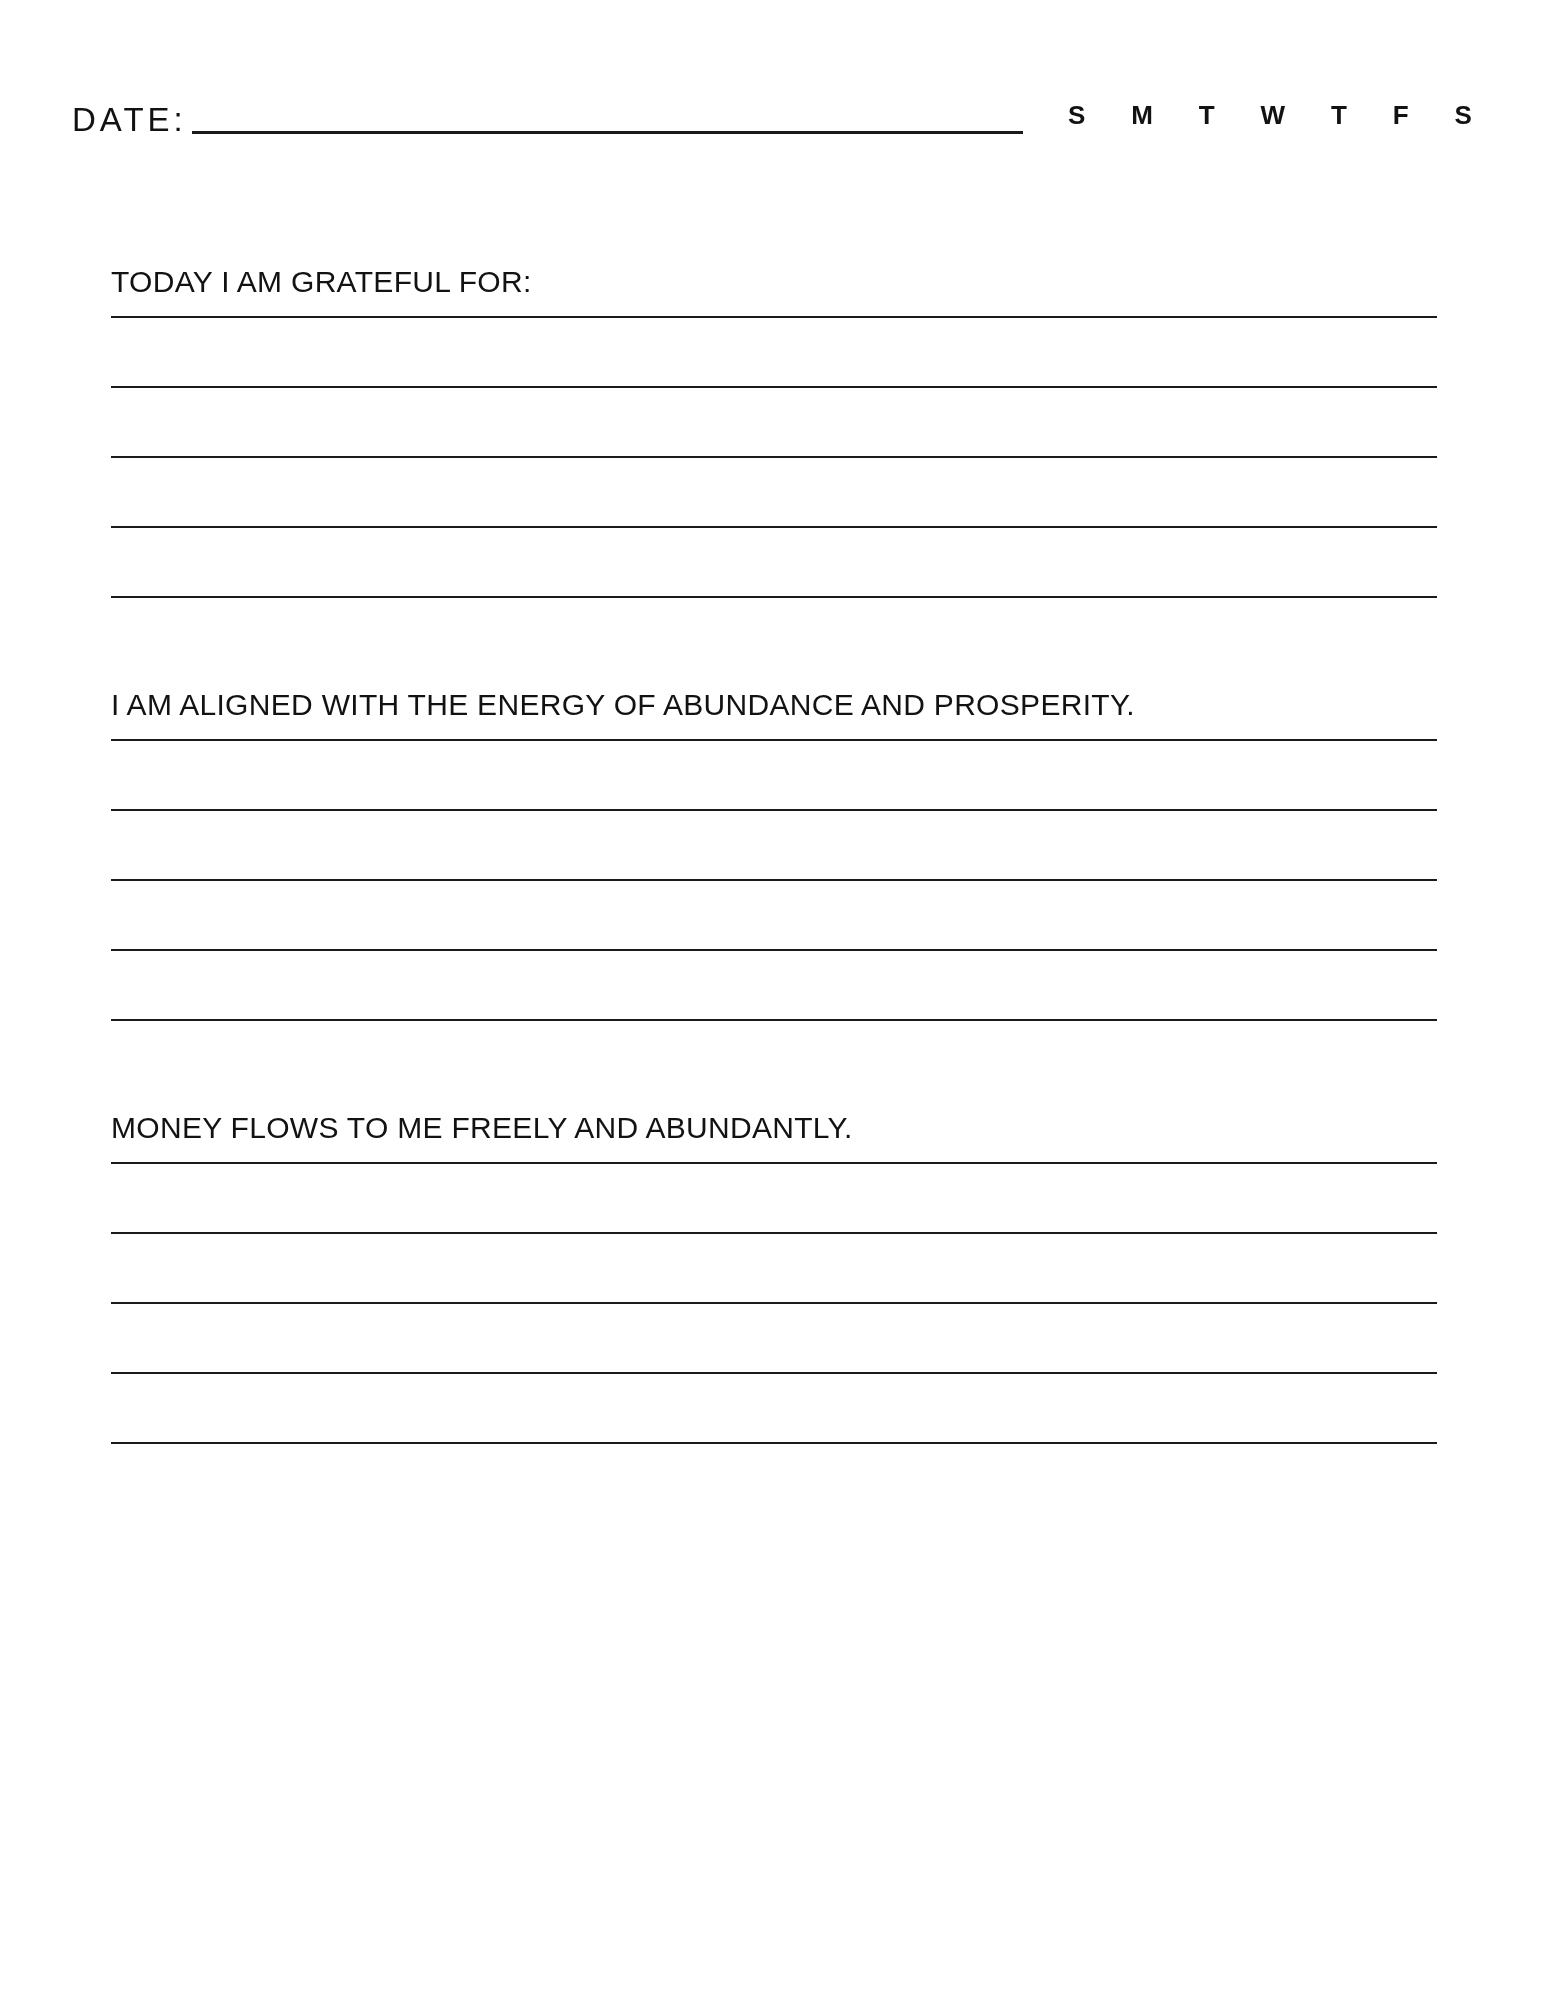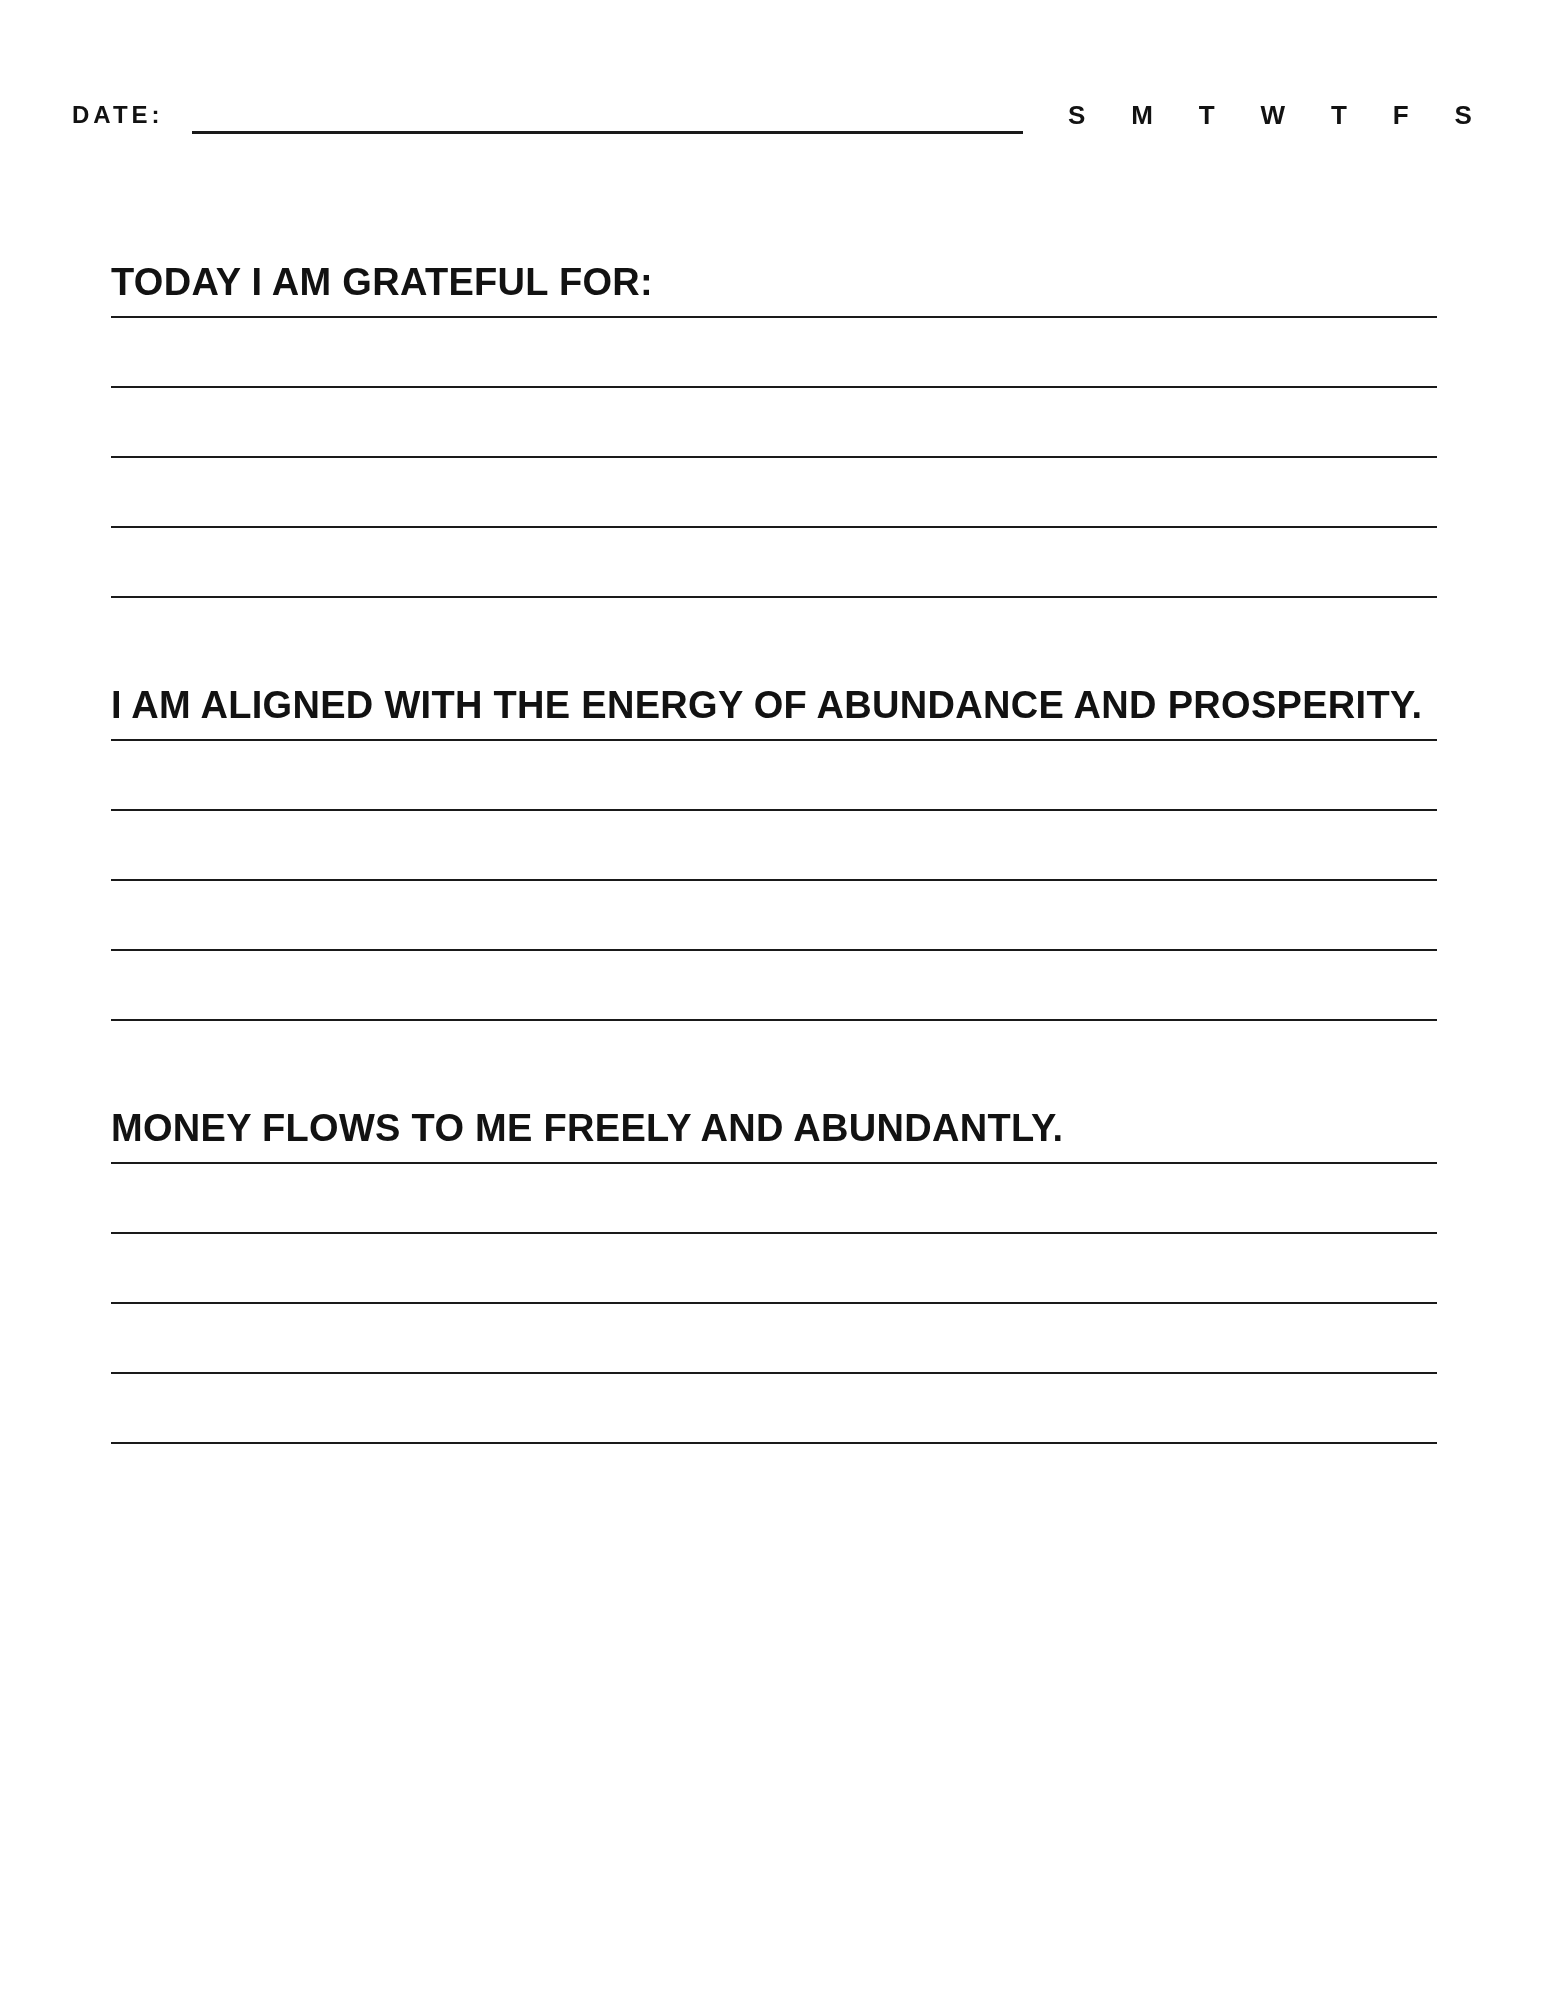--- a/index.html
+++ b/index.html
@@ -17,40 +17,40 @@
     margin:0 auto;
     overflow:hidden;
     font-family:"Liberation Sans", sans-serif;
     color:var(--ink);
   }
 
   
   .header{position:absolute;top:0;left:0;right:0;height:160px;}
   .date-label{
     position:absolute;left:72px;top:101px;
-    font-size:24px;font-weight:700;letter-spacing:4px;
+    font-size:33px;font-weight:400;letter-spacing:4px;
     color:var(--ink);
   }
   .date-line{
     position:absolute;left:192px;top:131px;
     width:831px;height:3px;background:var(--line);
   }
   .days{
     position:absolute;left:1068px;top:101px;width:404px;
     display:flex;justify-content:space-between;align-items:flex-start;
   }
   .day{
     font-size:26px;font-weight:700;color:var(--ink);
     line-height:1.1;
   }
 
   
   .section{position:absolute;left:111px;width:1326px;}
   .section-title{
-    font-size:38px;font-weight:700;letter-spacing:0.3px;
+    font-size:30px;font-weight:400;letter-spacing:0.3px;
     line-height:36px;color:var(--ink);
     white-space:nowrap;
   }
   .rule{border-bottom:2px solid var(--line);}
   .rule.first{height:18px;}
   .rule.next{height:70px;}
 
   .section-1{top:264px;}
   .section-2{top:687px;}
   .section-3{top:1110px;}

